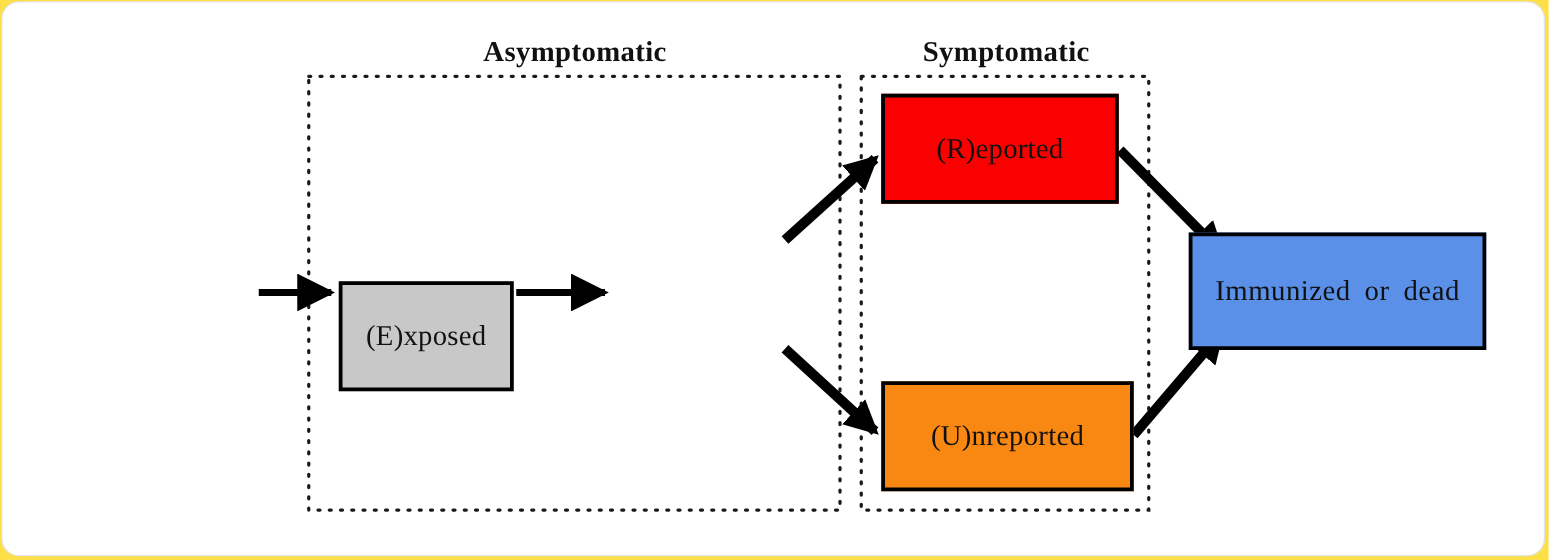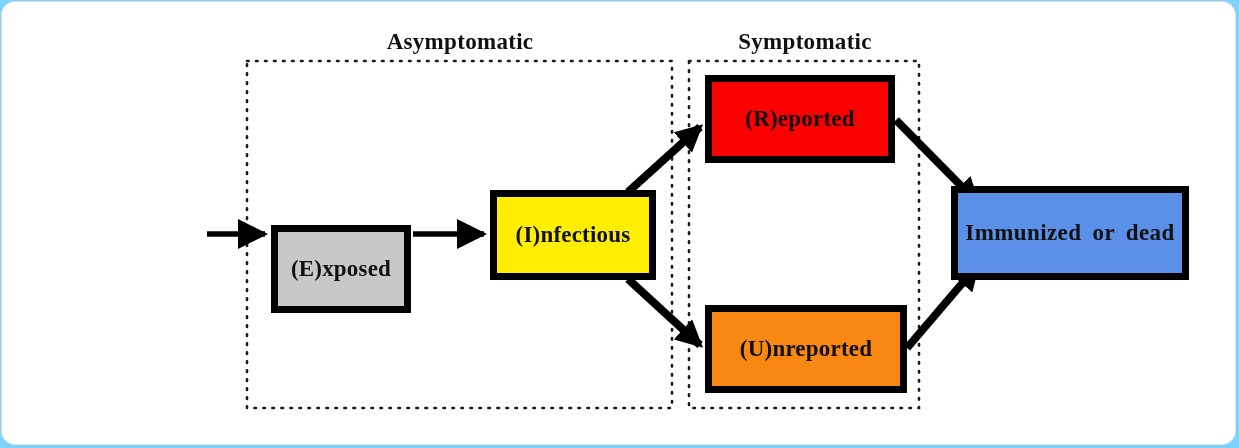--- a/index.html
+++ b/index.html
@@ -4,21 +4,21 @@
 <style>
   html, body {
     margin: 0;
     padding: 0;
     background: #ffffff;
   }
   #canvas {
     position: relative;
     width: 1239px;
     height: 448px;
-    background: #7dd3fc;
+    background: #fde047;
     overflow: hidden;
     font-family: "Liberation Serif", "DejaVu Serif", serif;
   }
   #frame {
     position: absolute;
     left: 1px;
     top: 1px;
     width: 1235px;
     height: 444px;
     border: 1px solid #e3e3e6;
@@ -38,26 +38,26 @@
     font-size: 23px;
     font-weight: 700;
     color: #111111;
     text-align: center;
     white-space: nowrap;
     letter-spacing: 0.3px;
   }
   .node-box {
     position: absolute;
     box-sizing: border-box;
-    border: 7px solid #000000;
+    border: 3px solid #000000;
     display: flex;
     align-items: center;
     justify-content: center;
     font-family: "Liberation Serif", "DejaVu Serif", serif;
-    font-weight: 700;
+    font-weight: 400;
     font-size: 23px;
     color: #111111;
     white-space: nowrap;
     letter-spacing: 0.2px;
   }
   .node-box.wide-spaced {
     letter-spacing: 0.4px;
     word-spacing: 5px;
   }
 </style>
@@ -92,20 +92,19 @@
 
     <line x1="907" y1="348" x2="977" y2="266" stroke="#000000" stroke-width="8" marker-end="url(#arrowThick)"></line>
   </svg>
 
   <div class="group-label" style="left:310px; top:29px; width:300px;">Asymptomatic</div>
   <div class="group-label" style="left:655px; top:29px; width:300px;">Symptomatic</div>
 
 
   <div class="node-box" style="left:271px; top:190px; width:140px; height:88px; background:#c8c8c8;margin-top:35px;">(E)xposed</div>
 
-  <div class="node-box" style="left:490px; top:190px; width:166px; height:90px; background:#ffee00;">(I)nfectious</div>
 
   <div class="node-box" style="left:705px; top:75px; width:190px; height:88px; background:#fa0000;">(R)eported</div>
 
   <div class="node-box" style="left:705px; top:305px; width:202px; height:88px; background:#f98813;">(U)nreported</div>
 
   <div class="node-box wide-spaced" style="left:951px; top:186px; width:238px; height:94px; background:#5b90e8;text-align:right;">Immunized or dead</div>
 </div>
 
 </body></html>

